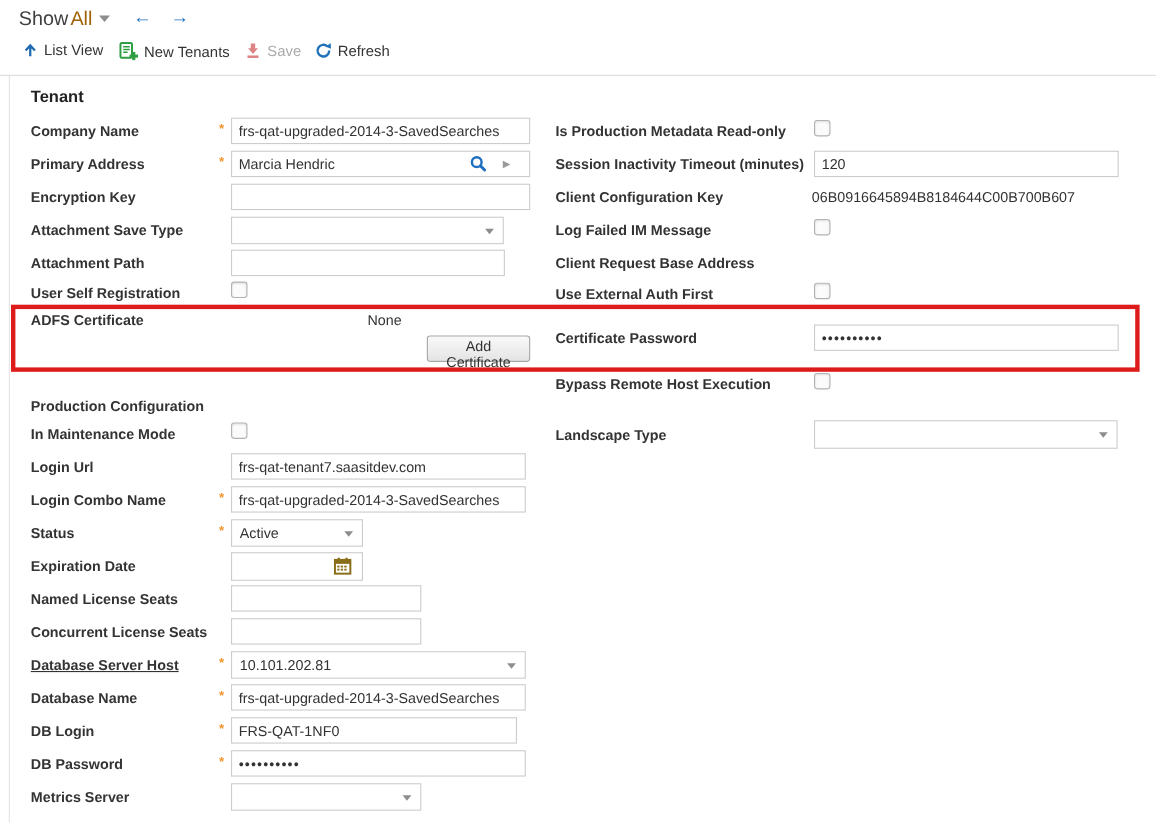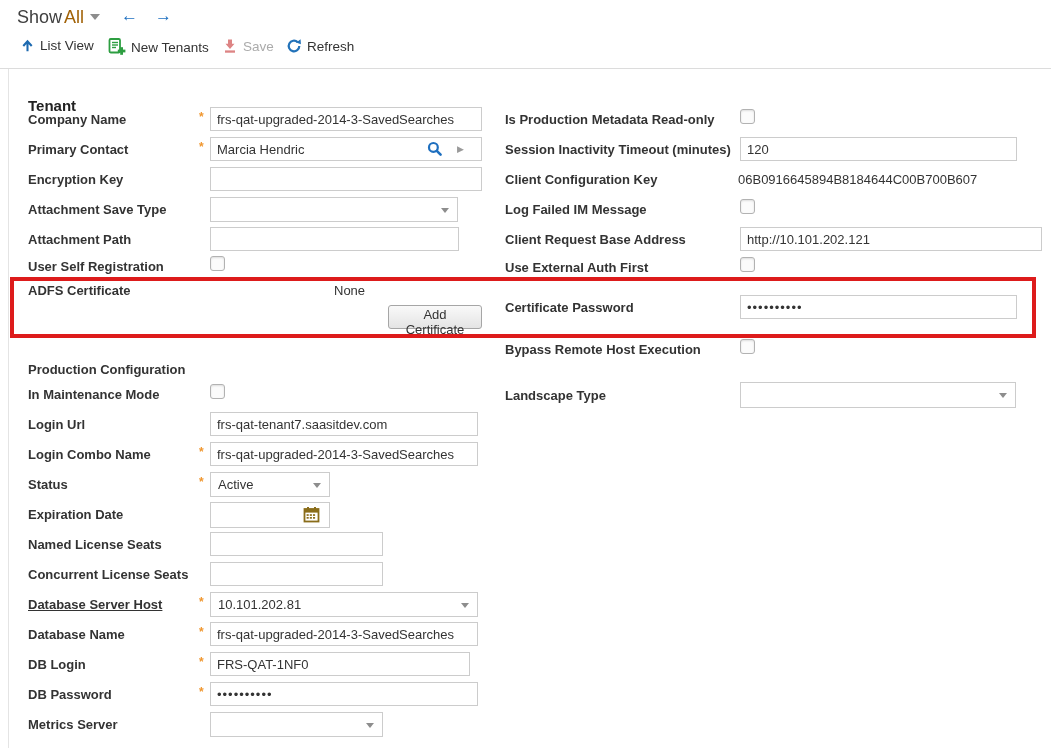--- a/index.html
+++ b/index.html
@@ -10,21 +10,21 @@
   .show-filter{position:absolute;left:64px;top:7px;font-size:18px;color:#a16207;cursor:pointer;}
   .show-filter .caret{display:inline-block;width:0;height:0;border-left:5px solid transparent;
       border-right:5px solid transparent;border-top:6px solid #8d8d8d;margin-left:6px;vertical-align:3px;}
   .nav-arrow{position:absolute;top:6px;font-size:17px;font-weight:bold;color:#1d6fc0;cursor:pointer;}
   .tb-item{position:absolute;top:38px;height:20px;font-size:13.5px;color:#333;cursor:pointer;white-space:nowrap;}
   .tb-item svg{vertical-align:-3px;margin-right:5px;}
   .tb-item.disabled{color:#ababab;cursor:default;}
   .divider{position:absolute;left:0;top:68px;width:1051px;height:1px;background:#dcdcdc;}
   .panel-border{position:absolute;left:8px;top:69px;width:1px;height:679px;background:#e4e4e4;}
   
-  .title{position:absolute;left:28px;top:80px;font-size:15px;font-weight:bold;color:#222;margin-top:17px;}
+  .title{position:absolute;left:28px;top:80px;font-size:15px;font-weight:bold;color:#222;}
   .lbl{position:absolute;left:28px;font-size:13px;font-weight:bold;color:#333;white-space:nowrap;}
   .lbl.r{left:505px;}
   .req{position:absolute;left:199px;font-size:12px;font-weight:bold;color:#f0962e;}
   .ti{position:absolute;height:24px;border:1px solid #ccc;background:#fff;box-sizing:border-box;
       font-family:"Liberation Sans",sans-serif;font-size:13px;color:#333;padding:0 6px;outline:none;}
   .dd{position:absolute;height:25px;border:1px solid #ccc;background:#fff;box-sizing:border-box;
       font-size:13px;color:#333;cursor:pointer;}
   .dd .dd-val{position:absolute;left:7px;top:4px;white-space:nowrap;}
   .dd .caret{position:absolute;right:8px;top:10px;width:0;height:0;border-left:4.5px solid transparent;
       border-right:4.5px solid transparent;border-top:5.5px solid #8d8d8d;}
@@ -70,21 +70,21 @@
 
   <div class="divider"></div>
   <div class="panel-border"></div>
 
   <div class="title">Tenant</div>
 
   <span class="lbl" style="top:112px;">Company Name</span>
   <span class="req" style="top:110px;">*</span>
   <input class="ti" style="left: 210px; top: 107px; width: 272px;" value="frs-qat-upgraded-2014-3-SavedSearches">
 
-  <span class="lbl" style="top:142px;">Primary Contact</span>
+  <span class="lbl" style="top:142px;">Primary Address</span>
   <span class="req" style="top:140px;">*</span>
   <input class="ti" style="left: 210px; top: 137px; width: 272px; padding-right: 58px;" value="Marcia Hendric">
   <svg class="icon-abs" style="left:427px;top:141px;" width="16" height="16" viewBox="0 0 16 16">
       <circle cx="6.4" cy="6.4" r="4.4" fill="none" stroke="#1e6fbf" stroke-width="2.2"></circle>
       <line x1="9.8" y1="9.8" x2="13.6" y2="13.6" stroke="#1e6fbf" stroke-width="2.6" stroke-linecap="round"></line>
     </svg>
   <span class="icon-abs" style="left:457px;top:144px;font-size:9px;color:#9a9a9a;">▶</span>
 
   <span class="lbl" style="top:172px;">Encryption Key</span>
   <input class="ti" style="left: 210px; top: 167px; width: 272px;" value="">
@@ -178,21 +178,20 @@
   <span class="lbl r" style="top:142px;">Session Inactivity Timeout (minutes)</span>
   <input class="ti" style="left: 740px; top: 137px; width: 277px;" value="120">
 
   <span class="lbl r" style="top:172px;">Client Configuration Key</span>
   <span class="static-val" style="left:738px;top:172px;">06B0916645894B8184644C00B700B607</span>
 
   <span class="lbl r" style="top:202px;">Log Failed IM Message</span>
   <span class="cb" style="left:740px;top:199px;"></span>
 
   <span class="lbl r" style="top:232px;">Client Request Base Address</span>
-  <input class="ti" style="left: 740px; top: 227px; width: 302px;" value="http://10.101.202.121">
 
   <span class="lbl r" style="top:260px;">Use External Auth First</span>
   <span class="cb" style="left:740px;top:257px;"></span>
 
   <span class="lbl r" style="top:300px;">Certificate Password</span>
   <input class="ti" style="left: 740px; top: 295px; width: 277px; letter-spacing: 1px;" value="••••••••••">
 
   <span class="lbl r" style="top:342px;">Bypass Remote Host Execution</span>
   <span class="cb" style="left:740px;top:339px;"></span>
 

